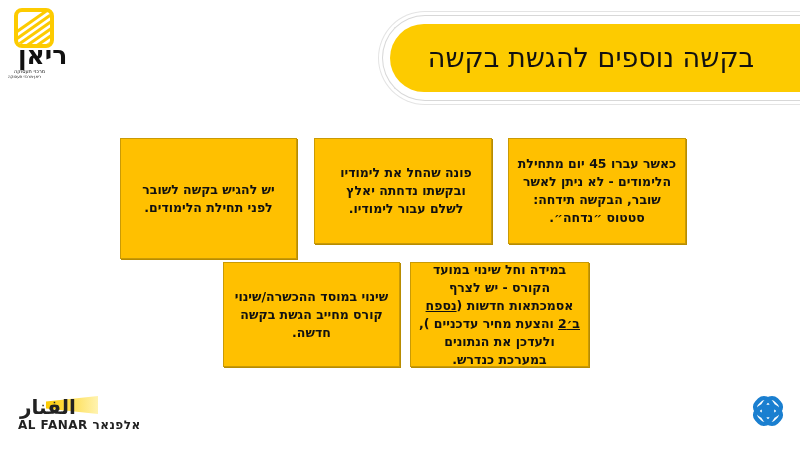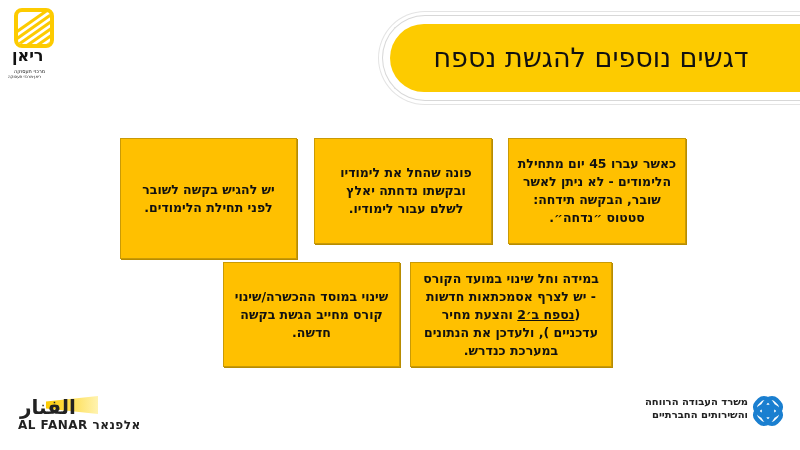--- a/index.html
+++ b/index.html
@@ -31,21 +31,21 @@
     .logo-rayan .frame {
       position: absolute; left: 6px; top: 0; width: 40px; height: 40px;
       border: 4px solid #fdcb00; border-radius: 8px; background: #fff;
       overflow: hidden;
     }
     .logo-rayan .frame span {
       position: absolute; left: -6px; width: 50px; height: 3px; background: #fdcb00;
       transform: rotate(-35deg);
     }
     .logo-rayan .name {
-      position: absolute; left: 4px; top: 38px; font-size: 16px; font-weight: bold; color: #111;
+      position: absolute; left: 10px; top: 38px; font-size: 25px; font-weight: bold; color: #111;
       direction: rtl; line-height: 20px;
     }
     .logo-rayan .sub1 { position: absolute; left: 6px; top: 60px; font-size: 5px; color: #111; direction: rtl; }
     .logo-rayan .sub2 { position: absolute; left: 0px; top: 66px; font-size: 4px; color: #111; direction: rtl; }
 
     .card {
       position: absolute;
       background: #ffc000;
       border: 1px solid #c99a06;
       box-shadow: 1px 1px 0 #b88c00;
@@ -74,21 +74,21 @@
       font-size: 10px; font-weight: bold; color: #222; line-height: 13px; white-space: nowrap;
     }
     .logo-ministry svg { position: absolute; right: 6px; top: 0; }
   </style>
 </head>
 <body>
 
 <div class="title-outer"></div>
 <div class="title-pill">
   <h1 class="title-text">
-    <span>דגשים נוספים להגשת נספח</span><br>
+    <span>בקשה נוספים להגשת בקשה</span><br>
   </h1>
 </div>
 
 <div class="logo-rayan">
   <div class="frame">
     <span style="top:4px"></span>
       <span style="top:11px"></span>
       <span style="top:18px"></span>
     <span style="top:25px"></span>
       <span style="top:32px"></span>
@@ -104,41 +104,37 @@
 </div>
 
 <div class="card" style="left:314px; top:138px; width:178px; height:106px;padding-left:14px;">
   <p>פונה שהחל את לימודיו ובקשתו נדחתה יאלץ לשלם עבור לימודיו.</p>
 </div>
 
 <div class="card" style="left:120px; top:138px; width:177px; height:121px;">
   <p>יש להגיש בקשה לשובר לפני תחילת הלימודים.</p>
 </div>
 
-<div class="card" style="left:410px; top:262px; width:202px; height:105px;text-align:center;">
+<div class="card" style="left:410px; top:262px; width:179px; height:105px;text-align:center;">
   <p>
     <span>במידה וחל שינוי במועד הקורס - יש לצרף אסמכתאות חדשות (</span><span class="u">נספח ב׳2</span><span> והצעת מחיר עדכניים ), ולעדכן את הנתונים במערכת כנדרש.</span>
   </p>
 </div>
 
 <div class="card" style="left:223px; top:262px; width:177px; height:105px;">
   <p>שינוי במוסד ההכשרה/שינוי קורס מחייב הגשת בקשה חדשה.</p>
 </div>
 
 <div class="logo-fanar">
   <div class="beam"></div>
   <div class="ar">الفنار</div>
   <div class="en">AL FANAR אלפנאר</div>
 </div>
 
 <div class="logo-ministry">
-  <div class="txt">
-    <div>משרד העבודה הרווחה</div>
-    <div>והשירותים החברתיים</div>
-  </div>
   <svg width="36" height="36" viewBox="0 0 36 36">
     <g fill="none" stroke="#1a7fd0" stroke-width="4.5">
       <rect x="6" y="6" width="16" height="16" rx="6" transform="rotate(45 14 14)"></rect>
       <rect x="14" y="6" width="16" height="16" rx="6" transform="rotate(45 22 14)"></rect>
       <rect x="6" y="14" width="16" height="16" rx="6" transform="rotate(45 14 22)"></rect>
       <rect x="14" y="14" width="16" height="16" rx="6" transform="rotate(45 22 22)"></rect>
     </g>
   </svg>
 </div>
 

